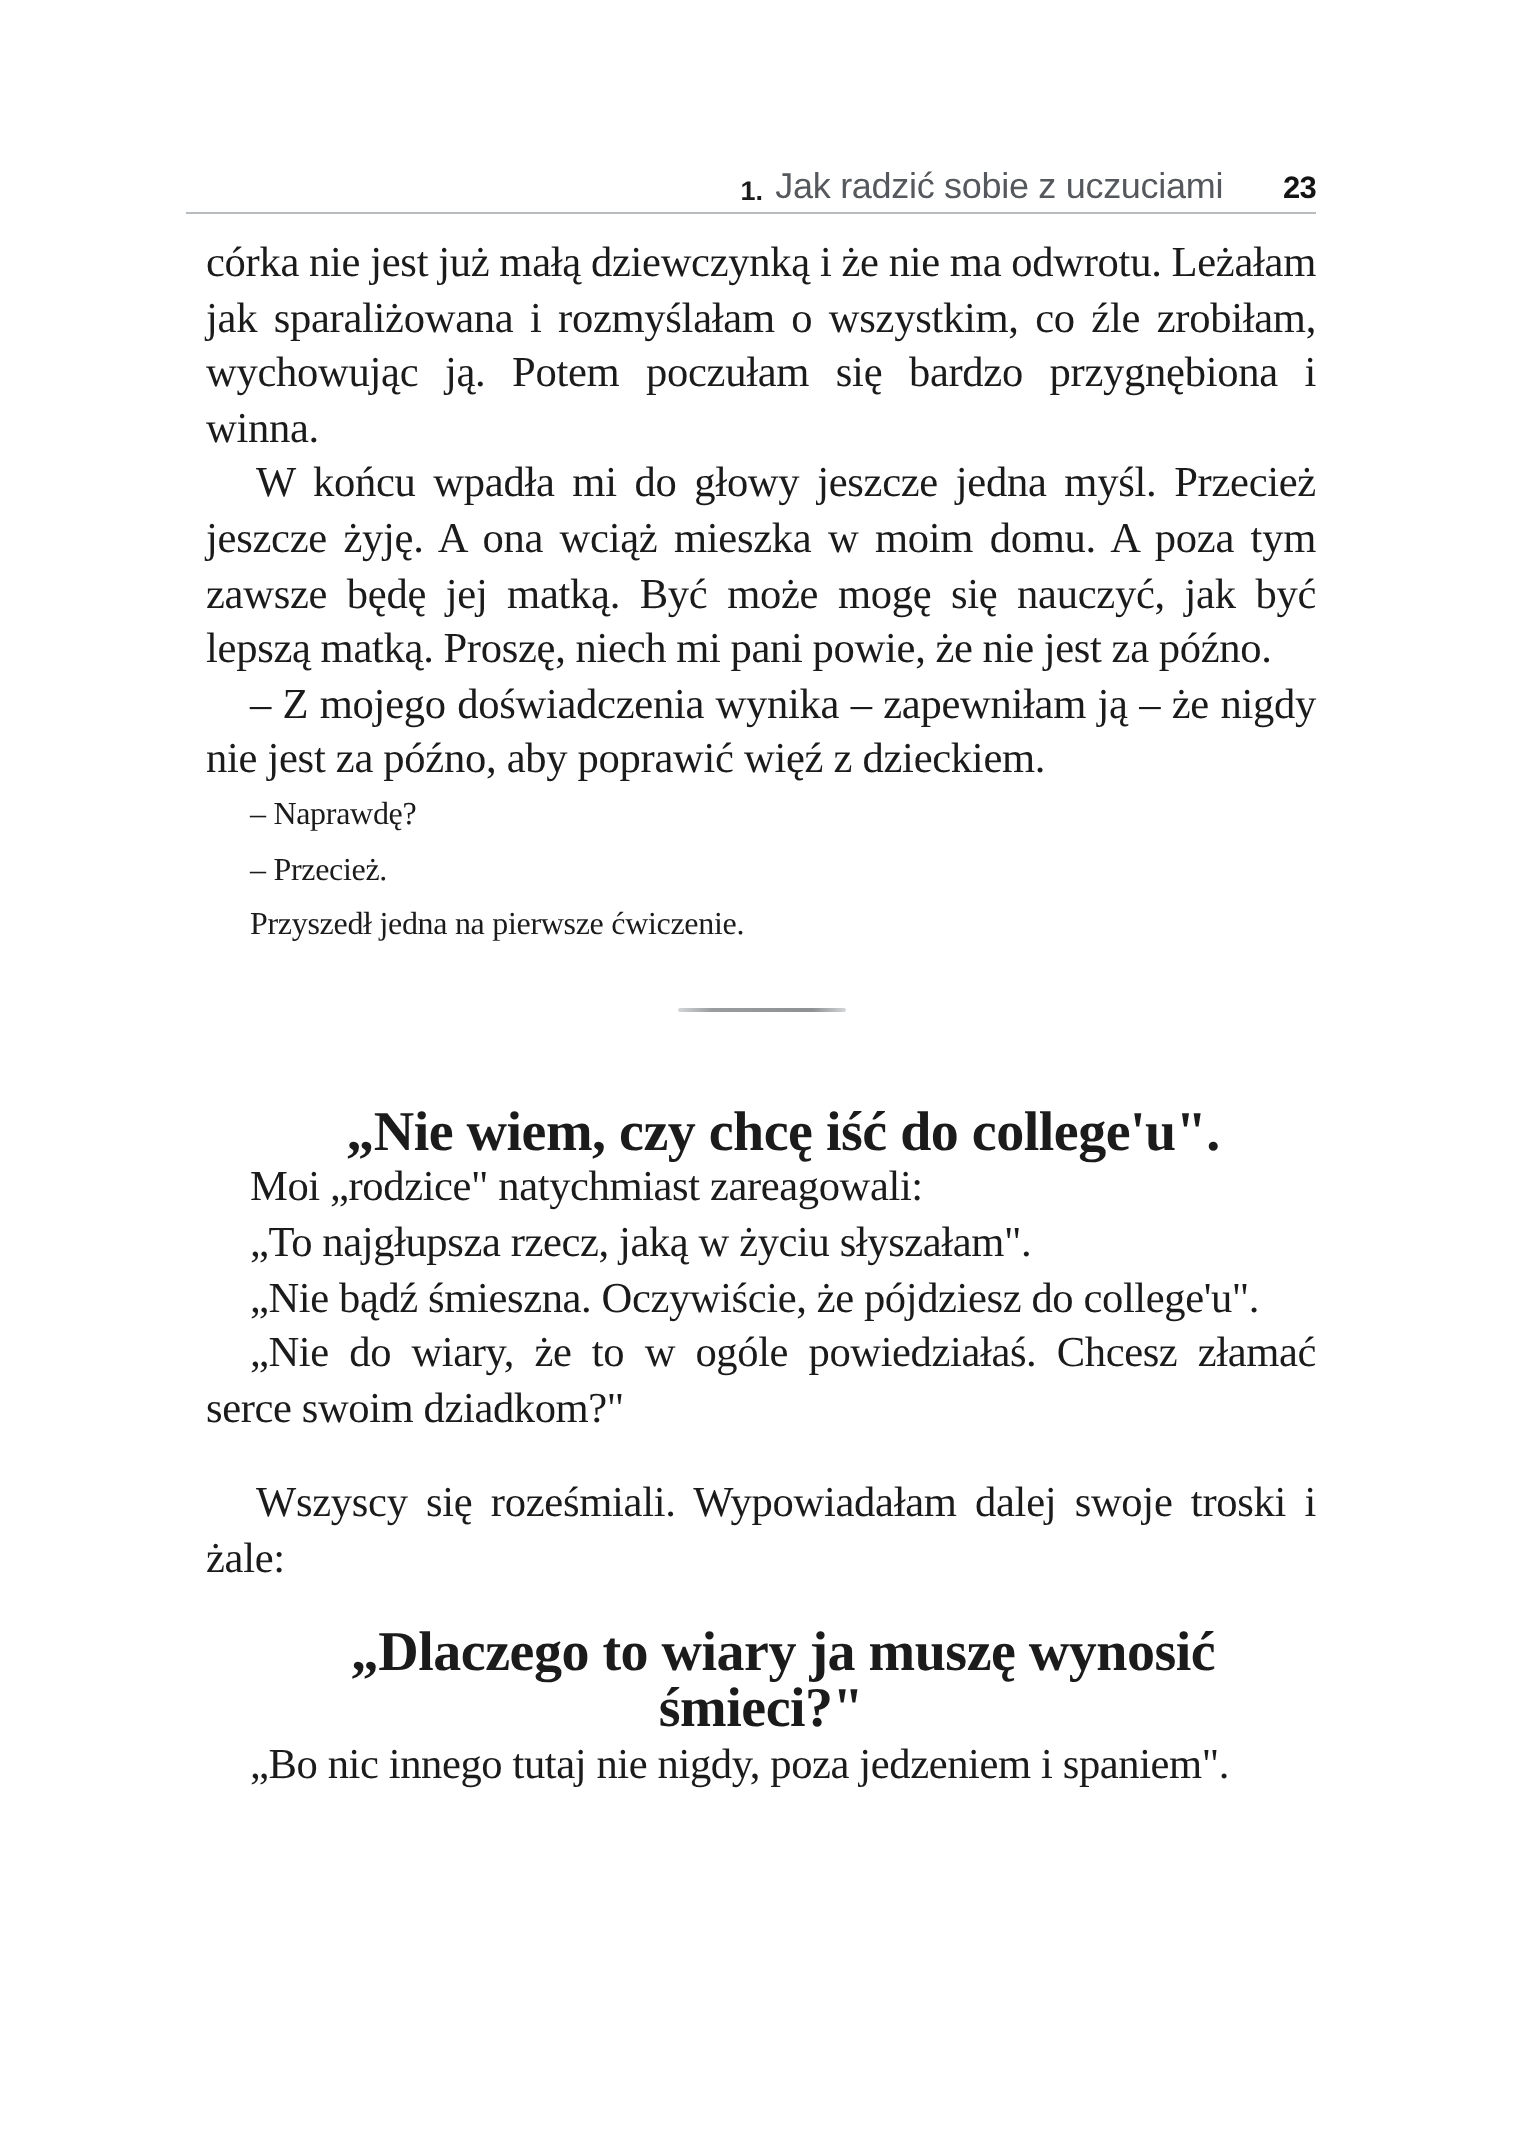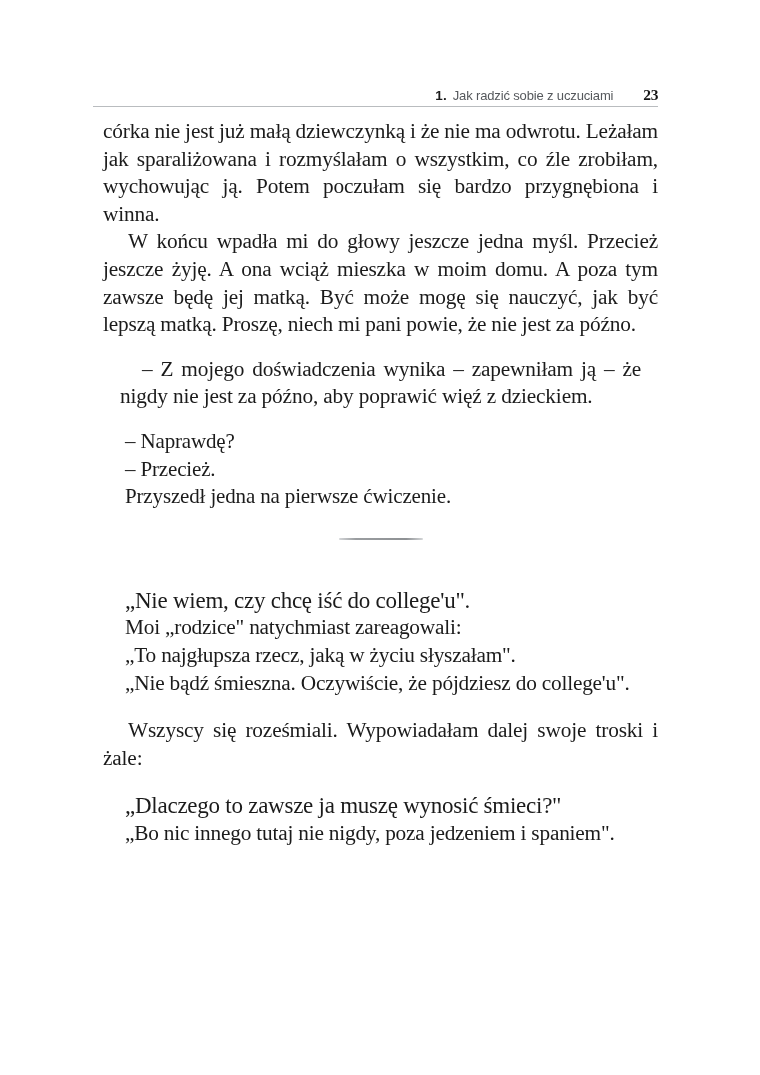--- a/index.html
+++ b/index.html
@@ -40,27 +40,27 @@
     font-weight: 700;
     font-size: 13.5px;
     color: #1b1b1b;
     letter-spacing: 0.1px;
     margin-right: 6px;
     line-height: 1;
   }
   .rh-chapter-title {
     font-family: "Liberation Sans", "DejaVu Sans", sans-serif;
     font-weight: 400;
-    font-size: 13px;
+    font-size: 18px;
     color: #55585c;
     letter-spacing: -0.15px;
     line-height: 1;
   }
   .rh-page-num {
-    font-family: Liberation Serif, serif;
+    font-family: Liberation Sans, sans-serif;
     font-weight: 700;
     font-size: 15.5px;
     color: #141414;
     margin-left: 30px;
     line-height: 1;
     letter-spacing: -0.4px;
   }
   .header-rule {
     position: absolute;
     left: 93px;
@@ -86,57 +86,57 @@
     text-justify: inter-word;
     letter-spacing: -0.15px;
     word-spacing: -0.2px;
     hyphens: manual;
   }
   p.para.indent { text-indent: 25px; }
   p.para.noindent { text-indent: 0; }
 
   
   p.dialogue {
-    margin: 17px;
+    margin: 0;
     font-size: 21.3px;
     line-height: 27.6px;
     text-align: justify;
     text-align-last: left;
     letter-spacing: -0.15px;
     text-indent: 22px;
   }
 
   p.plainline {
     margin: 0;
-    font-size: 21px;
+    font-size: 16px;
     line-height: 27.6px;
     text-align: left;
     letter-spacing: -0.15px;
     text-indent: 22px;
   }
 
   p.quoteline {
     margin: 0;
     font-size: 21.3px;
     line-height: 27.6px;
     text-align: justify;
     text-align-last: left;
     letter-spacing: -0.2px;
     text-indent: 0;
   }
   p.quoteline.ind { text-indent: 22px; }
 
   p.boldhead {
     margin: 0;
-    font-size: 23px;
-    line-height: 27.6px;
-    font-weight: 400;
+    font-size: 28px;
+    line-height: 27.6px;
+    font-weight: 700;
     letter-spacing: -0.25px;
     text-indent: 22px;
-    text-align: left;
+    text-align: center;
   }
   .gap-md { height: 20px; }
 
   
   .divider-wrap {
     height: 56px;
     display: flex;
     align-items: center;
     justify-content: center;
   }
@@ -181,25 +181,26 @@
     <div class="gap-md"></div>
 
     <p class="boldhead">„Nie wiem, czy chcę iść do college'u".</p>
 
     <p class="quoteline ind">Moi „rodzice" natychmiast zareagowali:</p>
 
     <p class="quoteline ind">„To najgłupsza rzecz, jaką w życiu słyszałam".</p>
 
     <p class="quoteline ind">„Nie bądź śmieszna. Oczywiście, że pójdziesz do college'u".</p>
 
+    <p class="quoteline ind">„Nie do wiary, że to w ogóle powiedziałaś. Chcesz złamać serce swoim dziadkom?"</p>
 
     <div class="gap-md"></div>
 
     <p class="para indent">Wszyscy się roześmiali. Wypowiadałam dalej swoje troski i żale:</p>
 
     <div class="gap-md"></div>
 
-    <p class="boldhead">„Dlaczego to zawsze ja muszę wynosić śmieci?"</p>
+    <p class="boldhead">„Dlaczego to wiary ja muszę wynosić śmieci?"</p>
 
     <p class="quoteline ind">„Bo nic innego tutaj nie nigdy, poza jedzeniem i spaniem".</p>
 
   </div>
 </div>
 
 </body></html>

